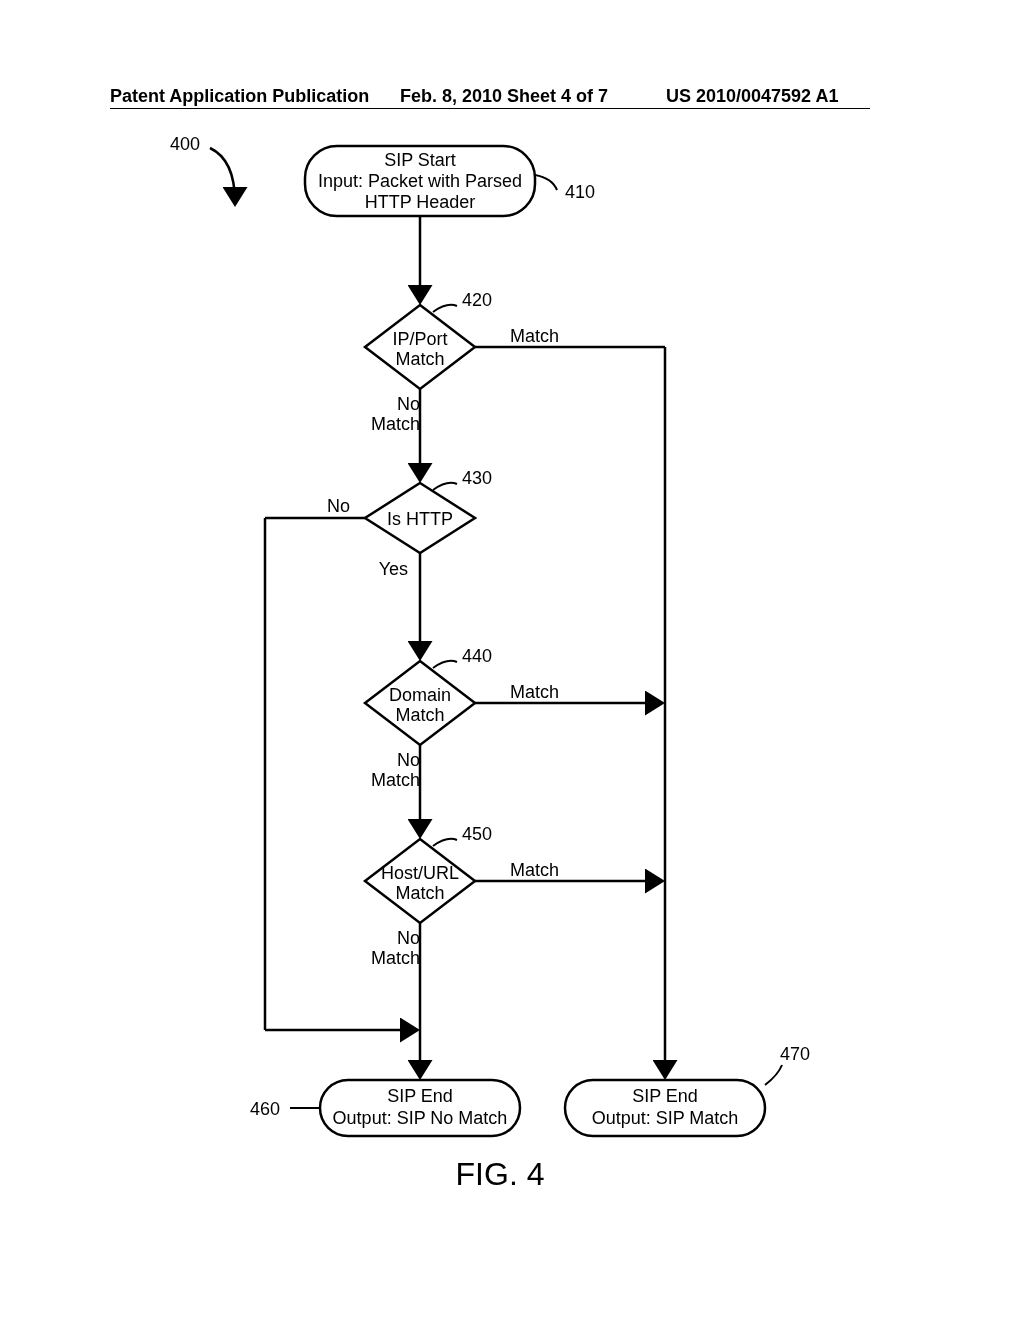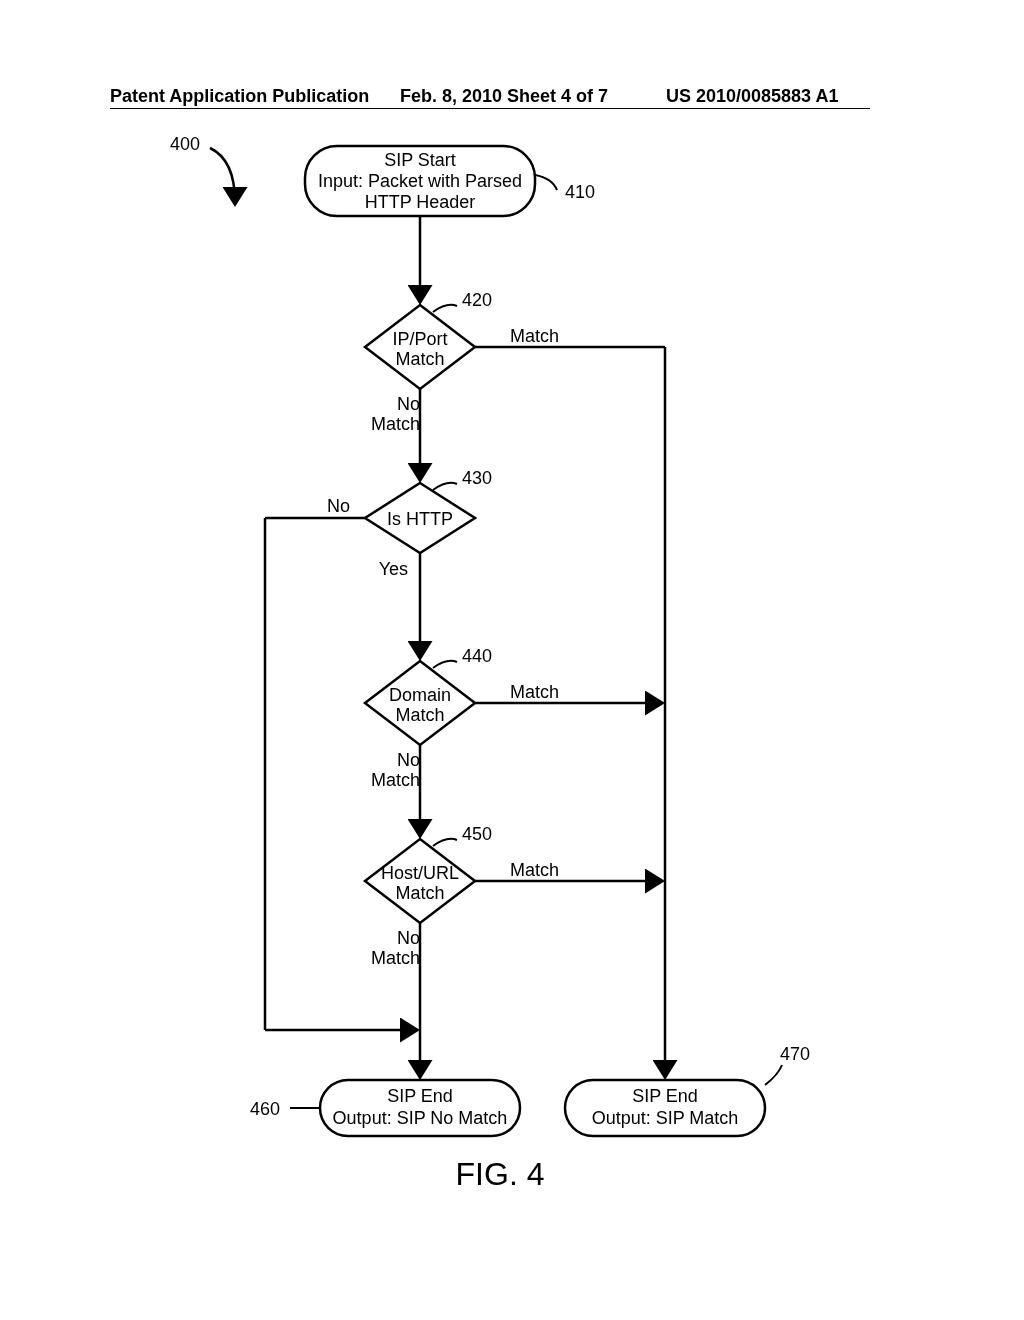--- a/index.html
+++ b/index.html
@@ -42,21 +42,21 @@
     font-size: 32px;
   }
 </style>
 </head>
 <body>
 
 <div class="page">
 
   <div class="header-text" style="left:110px;">Patent Application Publication</div>
   <div class="header-text" style="left:400px;">Feb. 8, 2010  Sheet 4 of 7</div>
-  <div class="header-text" style="left:666px;">US 2010/0085883 A1</div>
+  <div class="header-text" style="left:666px;">US 2010/0047592 A1</div>
   <div class="hr"></div>
 
   <svg width="780" height="1130">
     <defs>
       <marker id="arrowhead" markerWidth="10" markerHeight="10" refX="6" refY="5" orient="auto">
         <path d="M0,0 L8,5 L0,10 Z" fill="#000"></path>
       </marker>
     </defs>
 
     <text x="60" y="30" class="svg-text">400</text>

